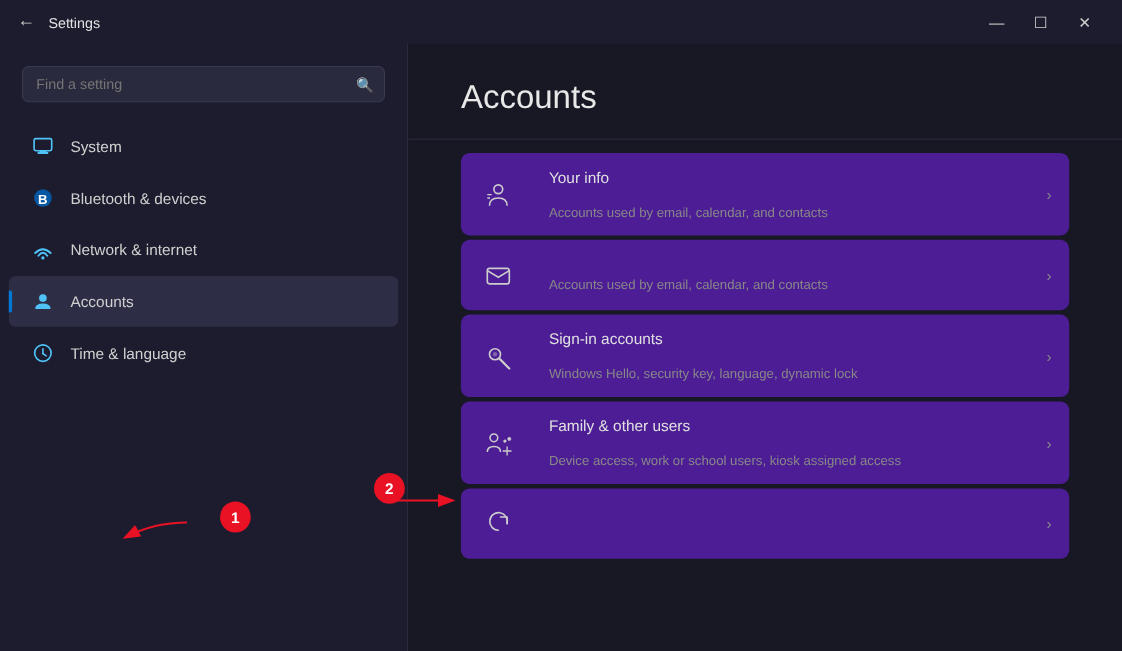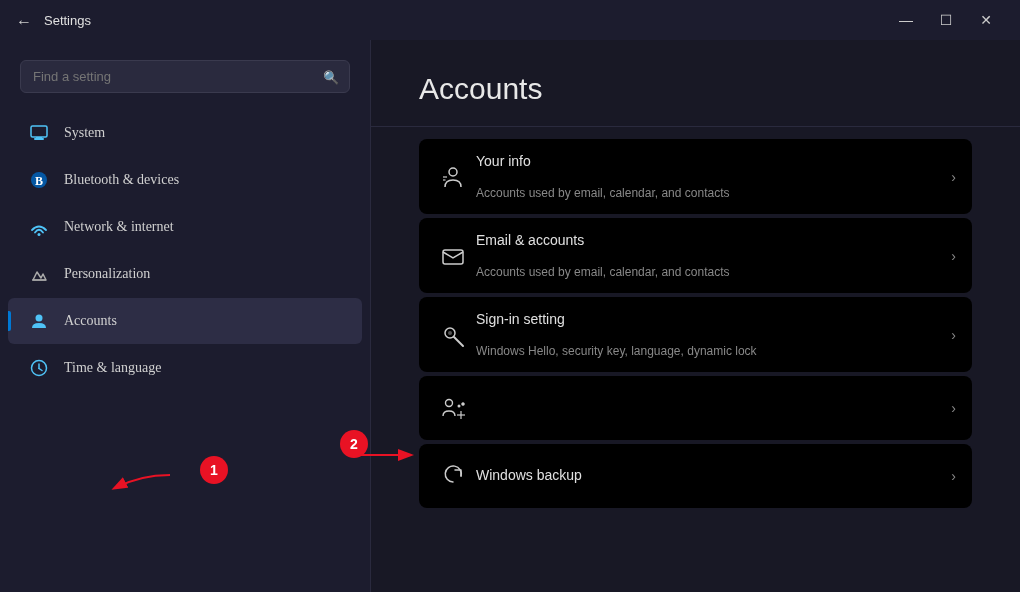--- a/index.html
+++ b/index.html
@@ -100,21 +100,20 @@
       right: 10px;
       top: 50%;
       transform: translateY(-50%);
       color: #aaa;
       font-size: 13px;
     }
 
     .sidebar-nav {
       flex: 1;
       overflow-y: auto;
-      font-family: Liberation Serif, serif;
     }
     .sidebar-nav::-webkit-scrollbar { width: 4px; }
     .sidebar-nav::-webkit-scrollbar-track { background: transparent; }
     .sidebar-nav::-webkit-scrollbar-thumb { background: #444; border-radius: 2px; }
 
     .nav-item {
       display: flex;
       align-items: center;
       gap: 14px;
       padding: 12px 20px;
@@ -174,25 +173,25 @@
       margin: 0 0 4px 0;
     }
 
     .settings-list {
       padding: 8px 48px;
     }
     .settings-item {
       display: flex;
       align-items: center;
       padding: 14px 16px;
-      background: #000000;
+      background: #4c1d95;
       border-radius: 8px;
       margin-bottom: 4px;
       cursor: pointer;
-      gap: 5px;
+      gap: 28px;
       transition: background 0.15s;
     }
 
     .settings-icon {
       width: 36px;
       height: 36px;
       display: flex;
       align-items: center;
       justify-content: center;
       flex-shrink: 0;
@@ -300,29 +299,20 @@
         <div class="nav-icon">
           <svg width="20" height="20" viewBox="0 0 20 20" fill="none">
             <path d="M3 13 Q10 6 17 13" stroke="#4fc3f7" stroke-width="1.8" fill="none" stroke-linecap="round"></path>
             <path d="M6 15.5 Q10 10 14 15.5" stroke="#4fc3f7" stroke-width="1.8" fill="none" stroke-linecap="round"></path>
             <circle cx="10" cy="17.5" r="1.5" fill="#4fc3f7"></circle>
           </svg>
         </div>
         <span>Network &amp; internet</span>
       </div>
 
-      <div class="nav-item">
-        <div class="nav-icon">
-          <svg width="20" height="20" viewBox="0 0 20 20" fill="none">
-            <path d="M4 16 L8 8 L12 14 L14 10 L17 16Z" stroke="#aaa" stroke-width="1.5" fill="none" stroke-linejoin="round"></path>
-            <line x1="3" y1="16" x2="17" y2="16" stroke="#aaa" stroke-width="1.2"></line>
-          </svg>
-        </div>
-        <span>Personalization</span>
-      </div>
 
 
       <div class="nav-item active">
         <div class="nav-icon">
           <svg width="20" height="20" viewBox="0 0 20 20" fill="none">
             <circle cx="10" cy="7" r="3.5" fill="#4fc3f7"></circle>
             <path d="M3 17 Q3 12 10 12 Q17 12 17 17" fill="#4fc3f7"></path>
           </svg>
         </div>
         <span>Accounts</span>
@@ -368,66 +358,66 @@
       </div>
 
       <div class="settings-item">
         <div class="settings-icon">
           <svg width="28" height="28" viewBox="0 0 28 28" fill="none">
             <rect x="4" y="8" width="20" height="14" rx="2" stroke="#ccc" stroke-width="1.5" fill="none"></rect>
             <path d="M4 10 L14 16 L24 10" stroke="#ccc" stroke-width="1.5" fill="none"></path>
           </svg>
         </div>
         <div class="settings-text">
-          <div class="settings-item-title">Email &amp; accounts</div>
           <div class="settings-item-desc">Accounts used by email, calendar, and contacts</div>
         </div>
         <span class="settings-chevron">›</span>
       </div>
 
       <div class="settings-item">
         <div class="settings-icon">
           <svg width="28" height="28" viewBox="0 0 28 28" fill="none">
             <circle cx="11" cy="12" r="5" stroke="#ccc" stroke-width="1.5" fill="none"></circle>
             <line x1="15" y1="16" x2="24" y2="25" stroke="#ccc" stroke-width="2" stroke-linecap="round"></line>
             <circle cx="11" cy="12" r="2" fill="#ccc" opacity="0.4"></circle>
           </svg>
         </div>
         <div class="settings-text">
-          <div class="settings-item-title">Sign-in setting</div>
+          <div class="settings-item-title">Sign-in accounts</div>
           <div class="settings-item-desc">Windows Hello, security key, language, dynamic lock</div>
         </div>
         <span class="settings-chevron">›</span>
       </div>
 
       <div class="settings-item">
         <div class="settings-icon">
           <svg width="28" height="28" viewBox="0 0 28 28" fill="none">
             <circle cx="10" cy="9" r="3.5" stroke="#ccc" stroke-width="1.4" fill="none"></circle>
             <path d="M4 22 Q4 17 10 17 Q16 17 16 22" stroke="#ccc" stroke-width="1.4" fill="none"></path>
             <circle cx="20" cy="12" r="1.5" fill="#ccc"></circle>
             <circle cx="24" cy="10" r="1.5" fill="#ccc" stroke="#ccc" stroke-width="0.5"></circle>
             <line x1="18" y1="21" x2="26" y2="21" stroke="#ccc" stroke-width="1.2"></line>
             <line x1="22" y1="17" x2="22" y2="25" stroke="#ccc" stroke-width="1.2"></line>
           </svg>
         </div>
         <div class="settings-text">
+          <div class="settings-item-title">Family &amp; other users</div>
+          <div class="settings-item-desc">Device access, work or school users, kiosk assigned access</div>
         </div>
         <span class="settings-chevron">›</span>
       </div>
 
       <div class="settings-item">
         <div class="settings-icon">
           <svg width="28" height="28" viewBox="0 0 28 28" fill="none">
             <path d="M14 20 A8 8 0 1 1 22 14" stroke="#ccc" stroke-width="1.5" fill="none" stroke-linecap="round"></path>
             <polyline points="22,14 22,8 16,8" stroke="#ccc" stroke-width="1.5" fill="none" stroke-linejoin="round" stroke-linecap="round"></polyline>
           </svg>
         </div>
         <div class="settings-text">
-          <div class="settings-item-title">Windows backup</div>
         </div>
         <span class="settings-chevron">›</span>
       </div>
 
     </div>
   </div>
 
 </div>
 
 <div class="badge badge-1">1</div>

